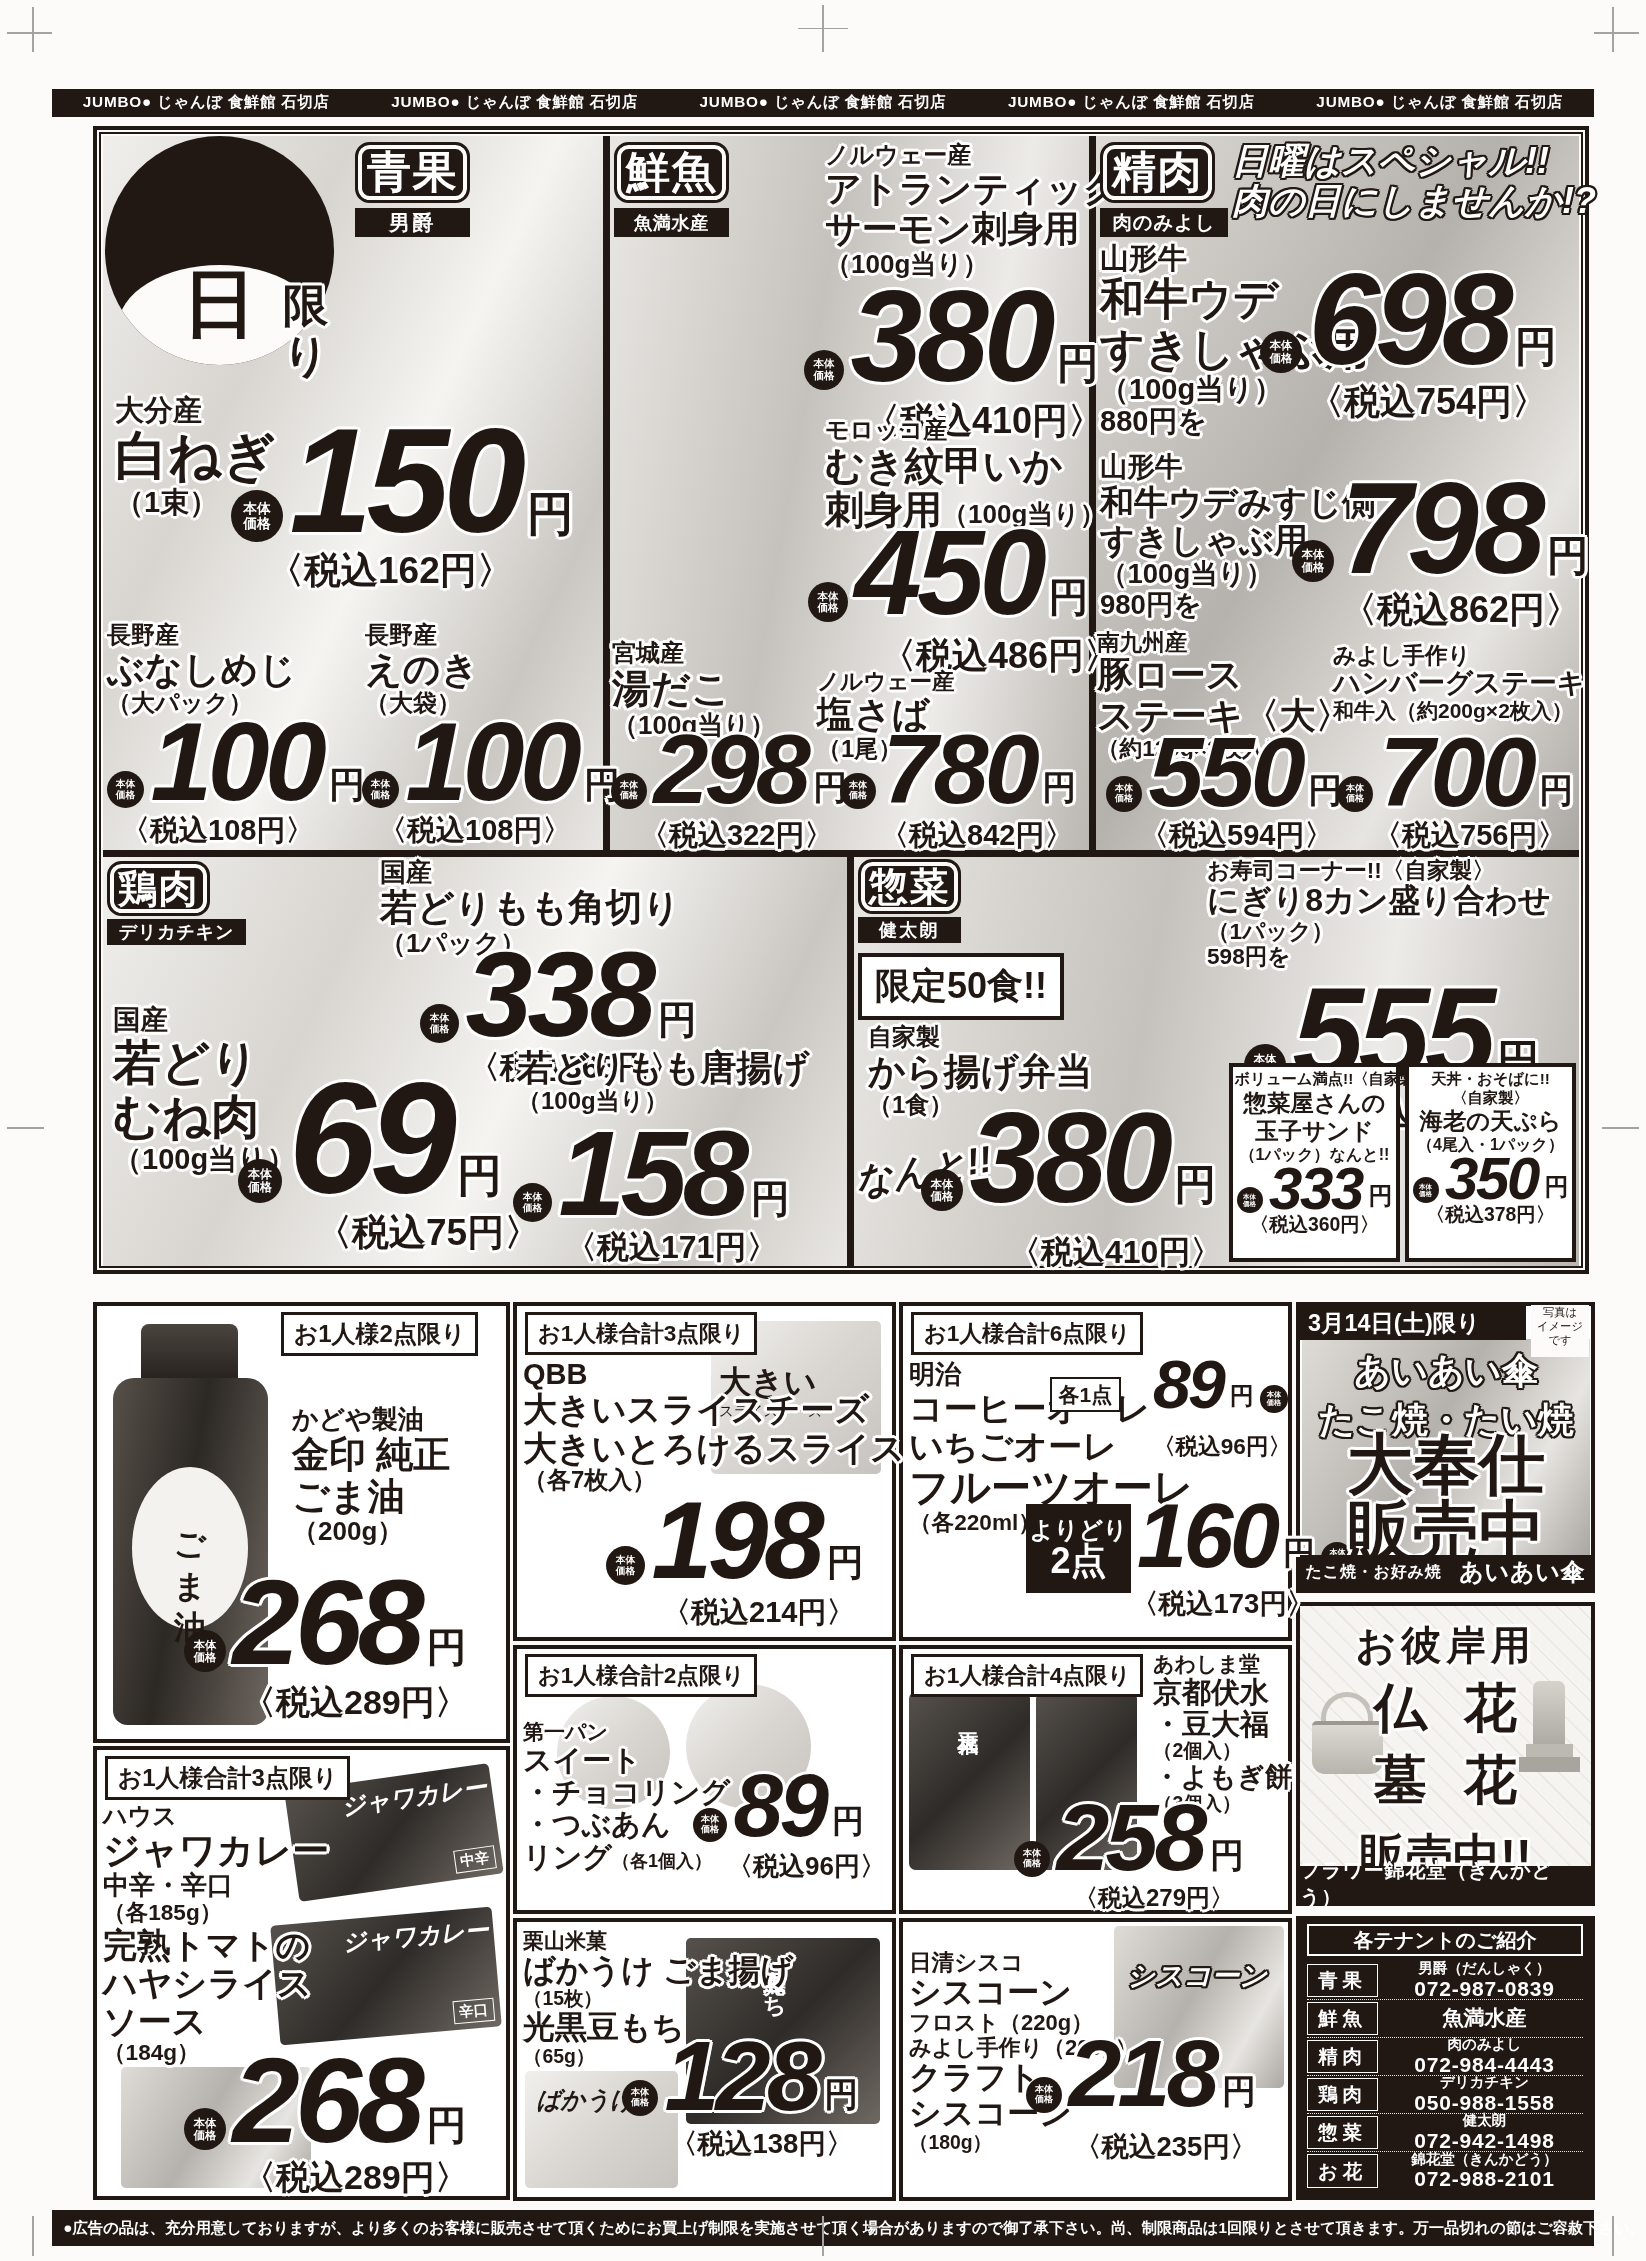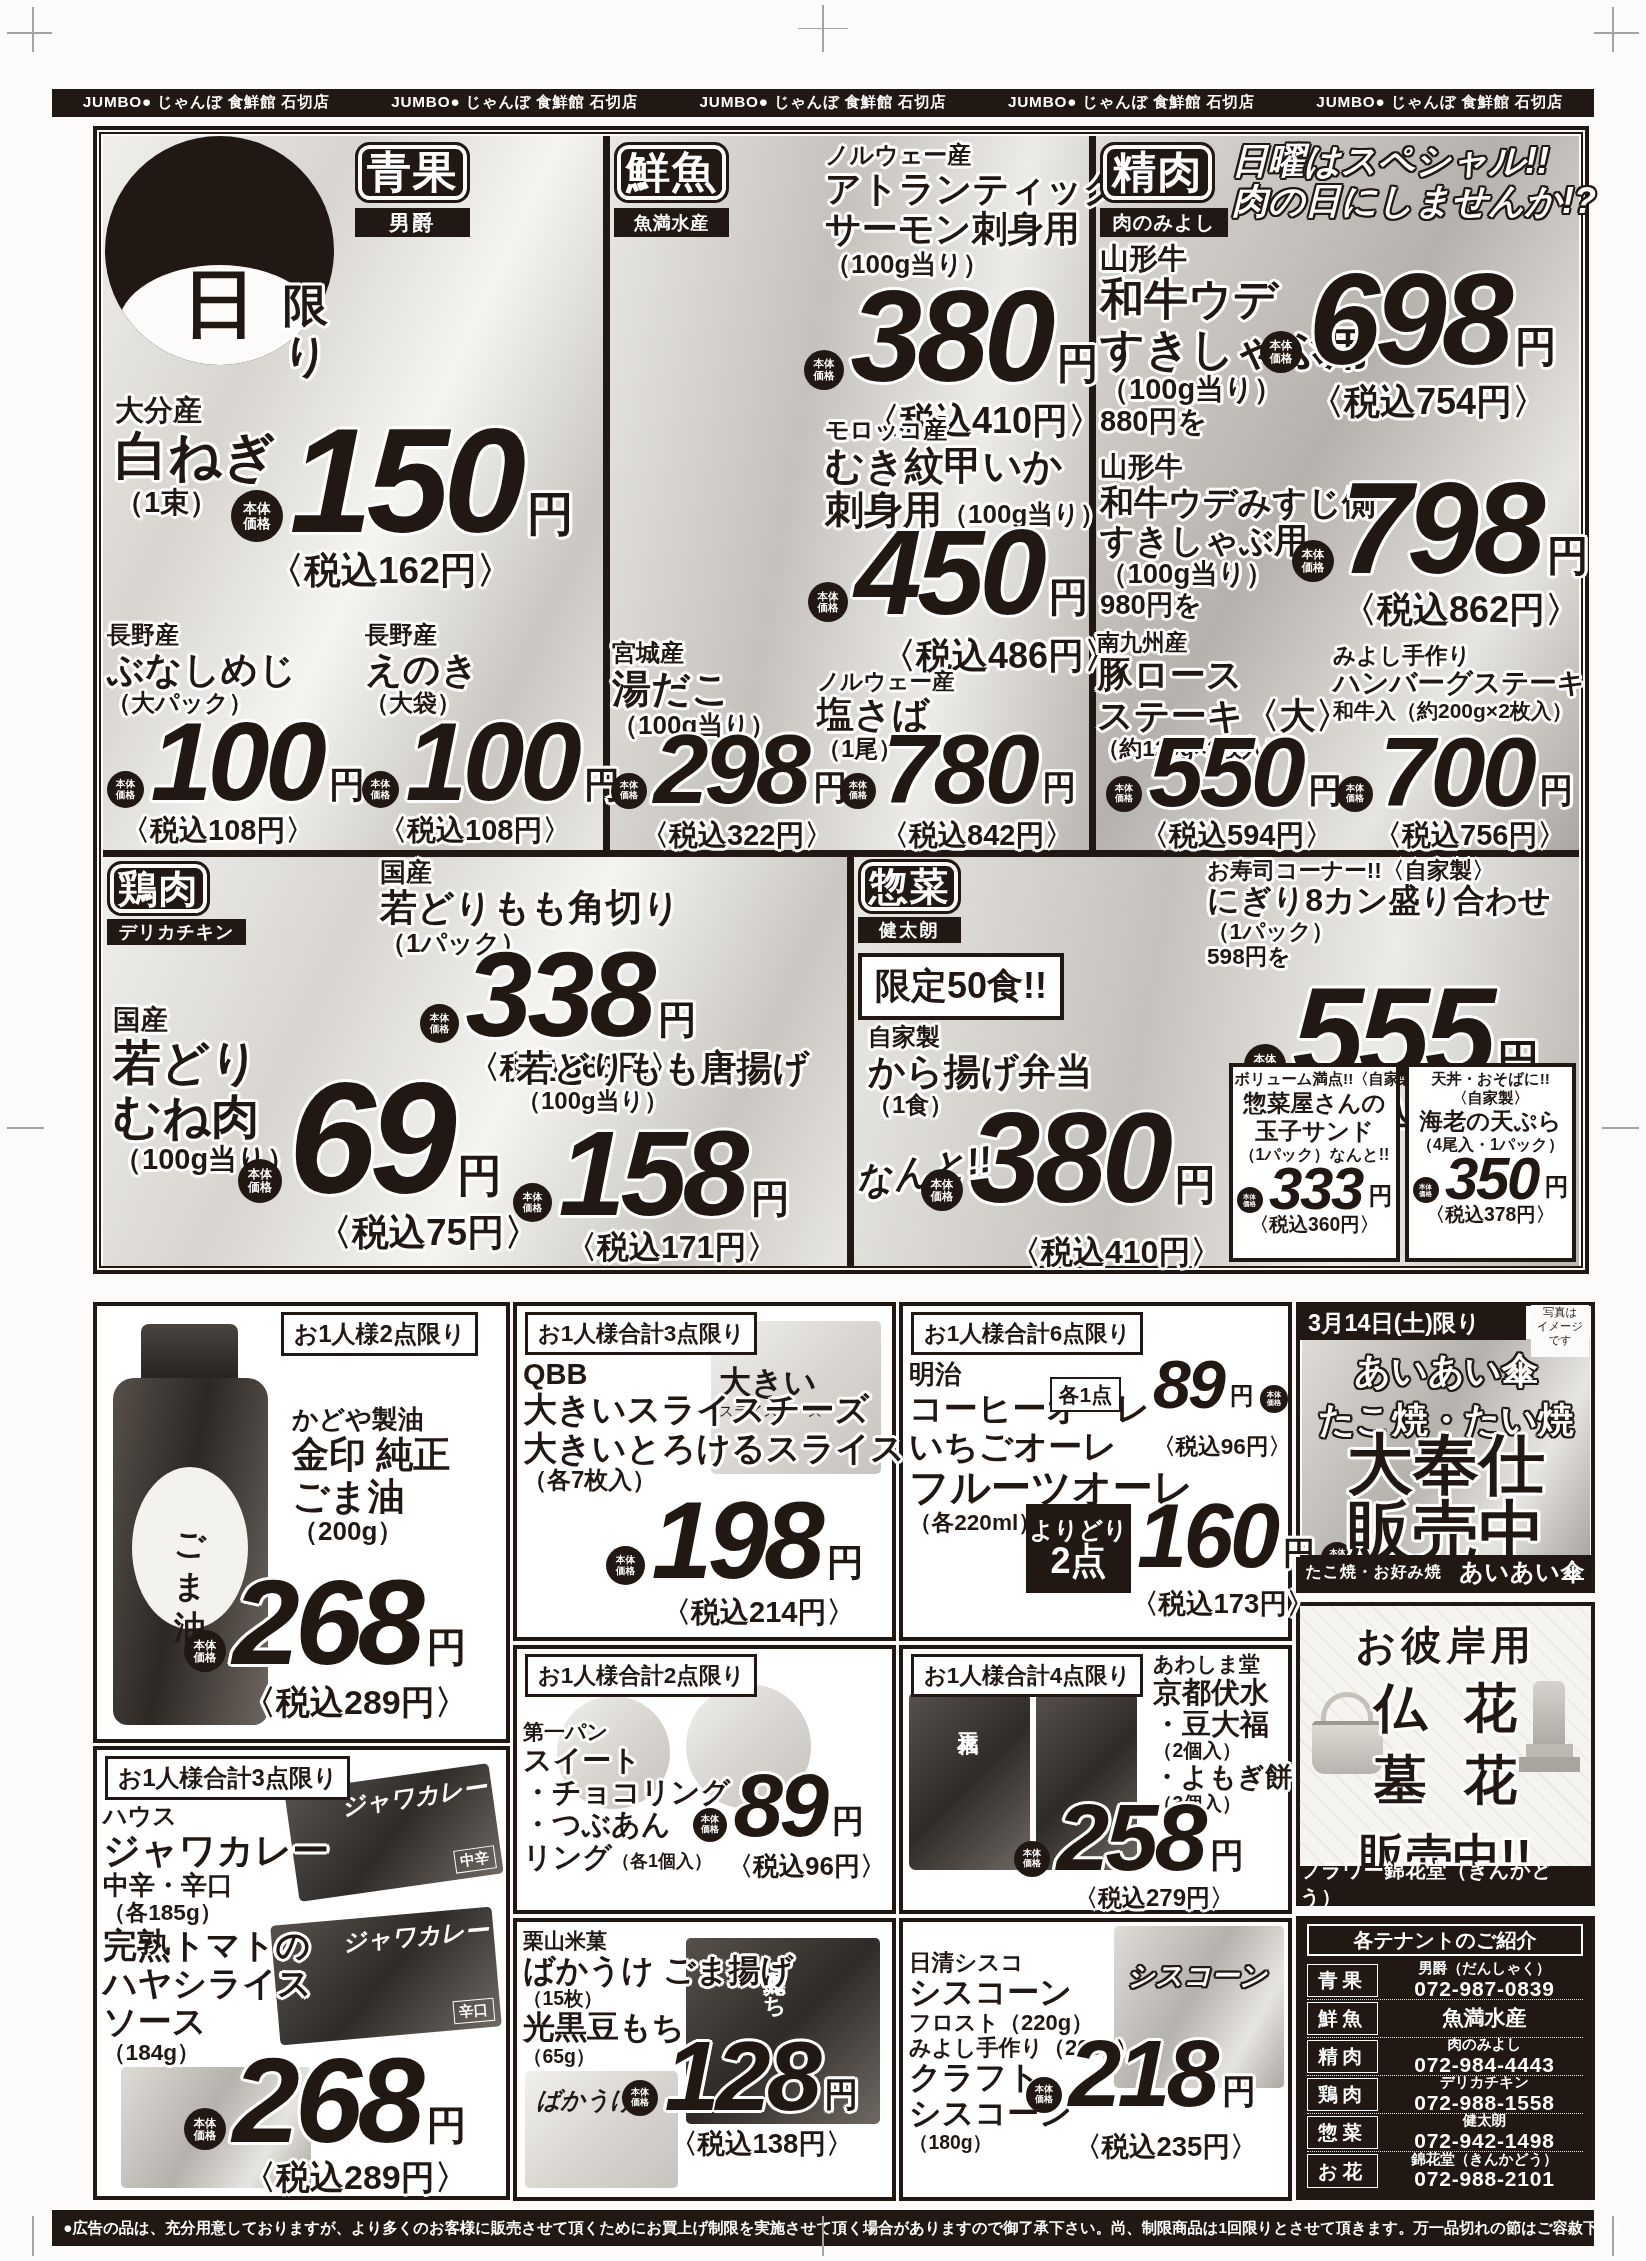--- a/index.html
+++ b/index.html
@@ -679,21 +679,21 @@
     <span class="tdept" style="font-size:19.4px">精肉</span>
     <span class="tinfo">
         <span class="tname" style="font-size:14.5px">肉のみよし</span>
         <span class="ttel" style="font-size:21px">072-984-4443</span>
       </span>
   </div>
   <div class="a trow" style="left:1307px;top:2076px;width:276px;height:38px;z-index:4">
     <span class="tdept" style="font-size:19.4px">鶏肉</span>
     <span class="tinfo">
         <span class="tname" style="font-size:14.5px">デリカチキン</span>
-        <span class="ttel" style="font-size:21px">072-988-1558</span>
+        <span class="ttel" style="font-size:21px">050-988-1558</span>
       </span>
   </div>
   <div class="a trow" style="left:1307px;top:2114px;width:276px;height:38px;z-index:4">
     <span class="tdept" style="font-size:19.4px">惣菜</span>
     <span class="tinfo">
         <span class="tname" style="font-size:14.5px">健太朗</span>
         <span class="ttel" style="font-size:21px">072-942-1498</span>
       </span>
   </div>
   <div class="a trow" style="left:1307px;top:2152px;width:276px;height:38px;z-index:4;border-bottom:none">

